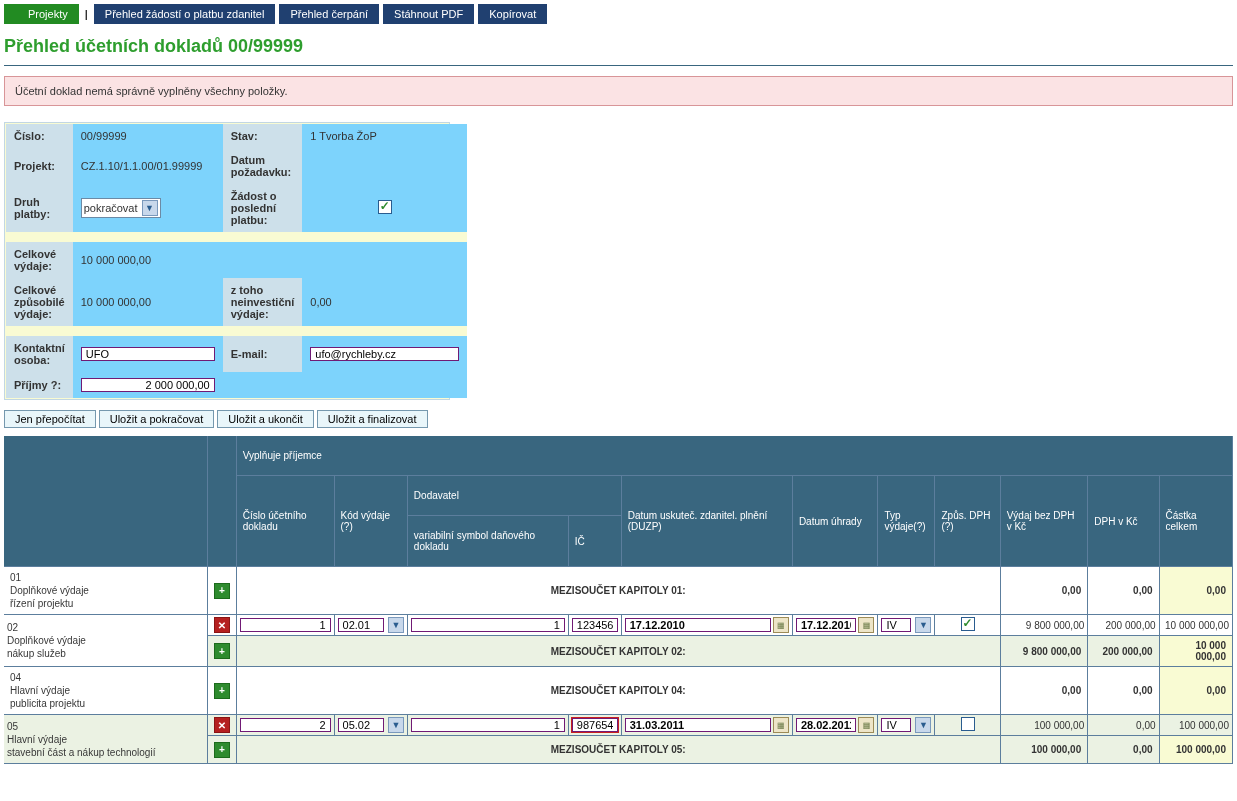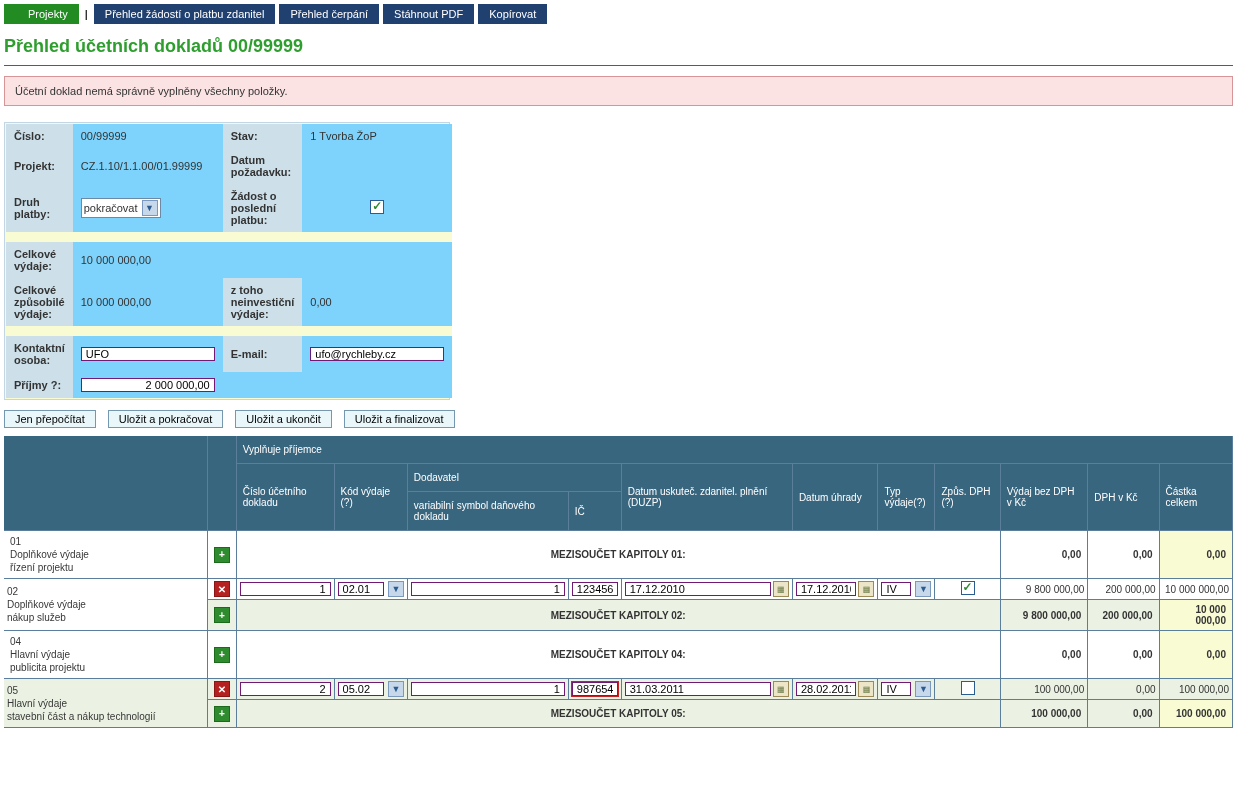--- a/index.html
+++ b/index.html
@@ -15,26 +15,26 @@
 .info-panel table{width:100%;border-collapse:collapse;}
 .info-panel td{padding:6px 8px;vertical-align:middle;font-size:11px;}
 .info-panel td.label{background:#CDE0EA;font-weight:bold;width:64px;}
 .info-panel td.label2{background:#CDE0EA;font-weight:bold;width:80px;}
 .info-panel td.value{background:#7dd3fc;}
 .spacer-row td{height:10px;padding:0;background:#F9FBD3 !important;}
 .select-arrow{display:inline-flex;align-items:center;border:1px solid #6C8AA5;background:#fff;padding:1px 2px;}
 .sa-arr{width:16px;height:16px;background:#C8D8EB;border:1px solid #7A99BC;margin-left:4px;display:flex;align-items:center;justify-content:center;color:#2A5C8F;font-size:9px;}
 input.text{border:1px solid #701a75;padding:0 4px;font-size:11px;}
 input.num{text-align:right;}
-.btn-row{display:flex;gap:12px;margin-bottom:8px;}
+.btn-row{display:flex;gap:3px;margin-bottom:8px;}
 .btn{background:#E9F6FA;border:1px solid #7598AE;padding:2px 10px;cursor:pointer;font-size:11px;}
 .table-wrap{width:100%;}
 table.grid{width:100%;border-collapse:collapse;table-layout:fixed;}
 table.grid th,table.grid td{border-right:1px solid #5C7E9D;border-bottom:1px solid #5C7E9D;font-size:10px;vertical-align:middle;}
-table.grid thead th{background:#39667F;color:#fff;font-weight:normal;padding:8px 6px;text-align:left;}
+table.grid thead th{background:#39667F;color:#fff;font-weight:normal;padding:14px 6px;text-align:left;}
 .col-left{width:200px;}
 .col-act{width:28px;}
 .col-cislo{width:96px;}
 .col-kod{width:72px;}
 .col-var{width:158px;}
 .col-ic{width:52px;}
 .col-duzp{width:168px;}
 .col-datu{width:84px;}
 .col-typ{width:56px;}
 .col-zpus{width:64px;}
@@ -51,21 +51,21 @@
 .subtotal-row.odd td{background:#FFFFFF;}
 .subtotal-text{text-align:center;font-weight:bold;padding:8px 20px;}
 .sum-cell{text-align:right;padding:4px 6px;font-weight:bold;}
 .sum-cell.yellow{background:#F9FBD3 !important;}
 .data-row td{background:#fff;padding:2px 3px;}
 .data-row.odd td{background:#EBF2E3;}
 .data-row input.text{width:100%;}
 .dsel{display:flex;align-items:center;gap:0;}
 .dsel input{flex:1;min-width:0;}
 .date-in{display:flex;align-items:center;}
-.date-in input{flex:1;min-width:0;}
+.date-in input{flex:1;min-width:0;font-weight:bold;}
 .cal-icon{width:16px;height:16px;background:#EDE5C8;border:1px solid #9C8B57;margin-left:2px;display:flex;align-items:center;justify-content:center;font-size:8px;cursor:pointer;color:#674;}
 .chk{display:inline-block;width:14px;height:14px;border:1px solid #2A5C8F;background:#fff;position:relative;}
 .chk.checked::after{content:"✓";color:#2E8B2E;position:absolute;top:-2px;left:1px;font-size:12px;font-weight:bold;}
 .err-border{outline:1px solid #C82020;}
 .rnum{text-align:right;padding:4px 6px;}
 </style>
 </head>
 <body>
 
 <div class="nav">
@@ -121,21 +121,21 @@
   <td class="label2">z toho neinvestiční výdaje:</td>
   <td class="value">0,00</td>
 </tr>
 <tr class="spacer-row">
           <td colspan="4"></td>
         </tr>
 <tr>
   <td class="label">Kontaktní osoba:</td>
   <td class="value"><input class="text" style="width: 134px;" value="UFO"></td>
   <td class="label2">E-mail:</td>
-  <td class="value"><input class="text" style="width: 134px;" value="ufo@rychleby.cz"></td>
+  <td class="value"><input class="text" style="width: 149px;" value="ufo@rychleby.cz"></td>
 </tr>
 <tr>
   <td class="label">Příjmy ?:</td>
   <td class="value"><input class="text num" style="width: 134px;" value="2 000 000,00"></td>
   <td class="value" colspan="2"></td>
 </tr>
 </tbody>
     </table>
 </div>
 

